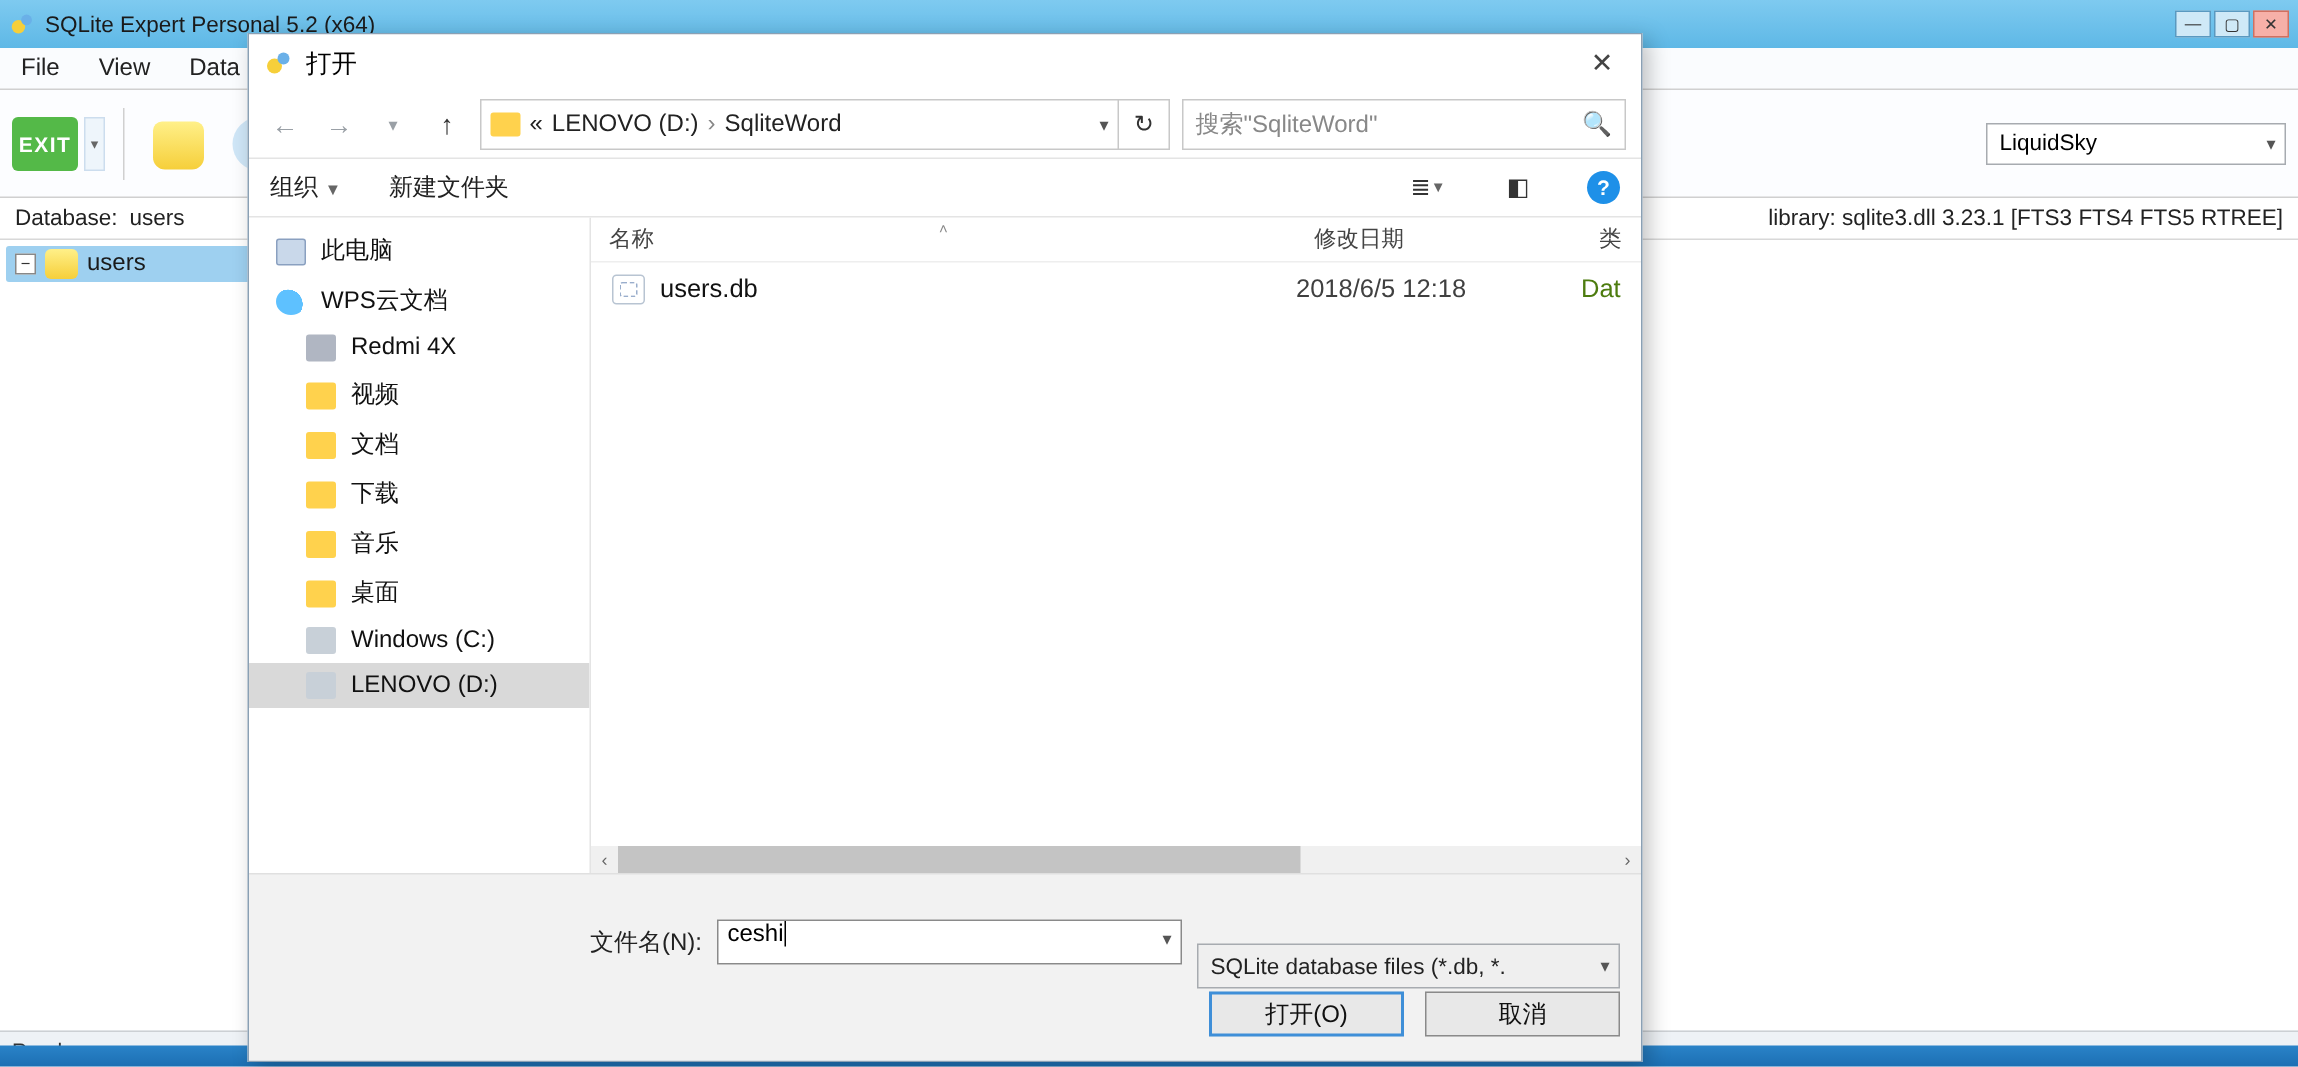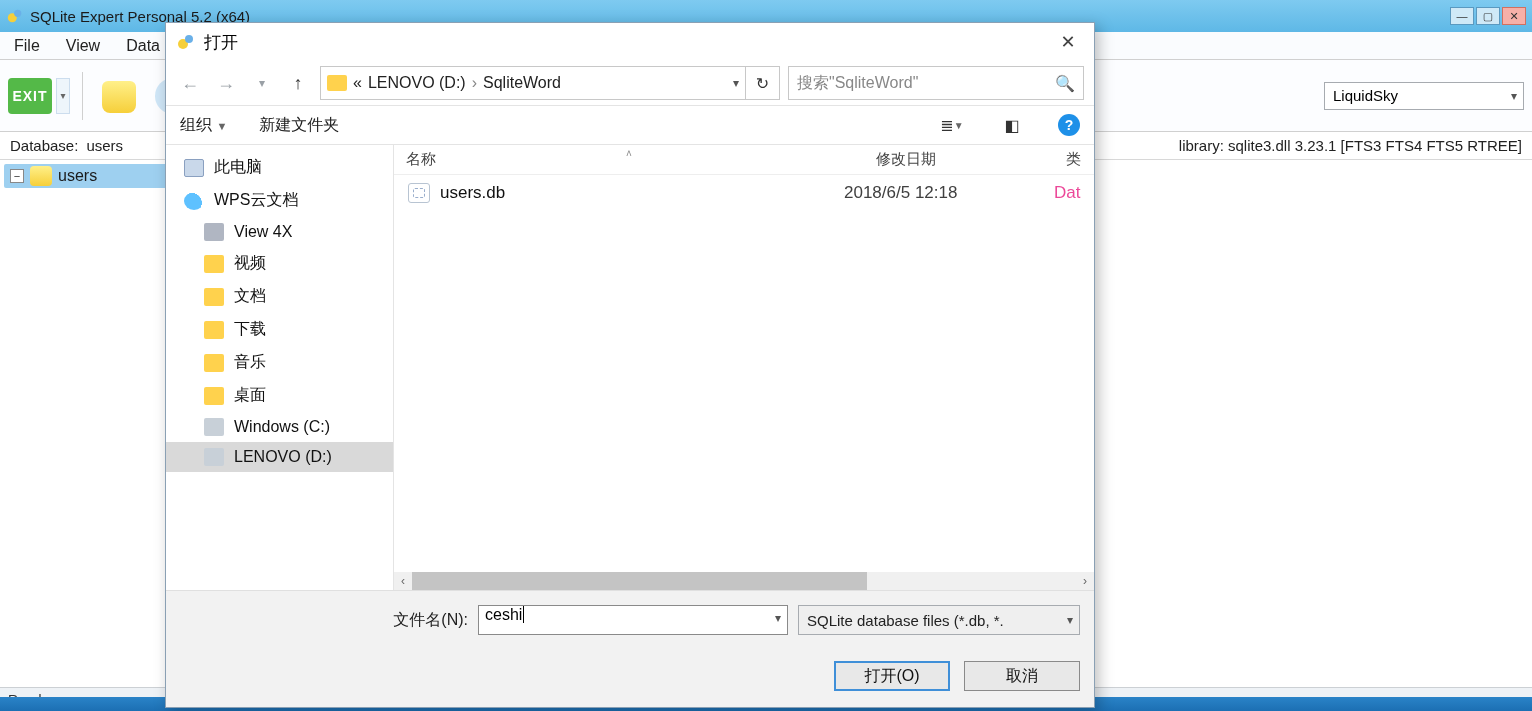--- a/index.html
+++ b/index.html
@@ -86,34 +86,34 @@
 .fh-col { padding:0 12px; position:relative; }
 .fh-name { flex:1; }
 .fh-date { width:190px; }
 .fh-type { width:40px; }
 .fh-name .sort { position:absolute; left:50%; top:-2px; transform:translateX(-50%); font-size:10px; color:#888; }
 .file-row { height:36px; display:flex; align-items:center; font-size:17px; color:#111; }
 .file-row .ico { width:22px; height:20px; border:1px solid #b8c4d2; background:#fff; margin:0 10px 0 14px; border-radius:3px; position:relative; }
 .file-row .ico::after { content:""; position:absolute; inset:4px; border:1px dashed #9aaecc; border-radius:2px; }
 .file-row .name { flex:1; }
 .file-row .date { width:190px; color:#404040; }
-.file-row .type { width:40px; color:#ec4899;margin-left:20px; }
+.file-row .type { width:40px; color:#4d7c0f; }
 .hscroll { height:18px; background:#f0f0f0; display:flex; align-items:center; }
 .hscroll .thumb { height:100%; background:#c4c4c4; }
 .hscroll .arrow { width:18px; text-align:center; color:#666; font-size:12px; }
 
-.dlg-bottom { background:#f2f2f2; padding:14px 14px 16px; display:flex; flex-direction:column; gap:26px; border-top:1px solid #e0e0e0;justify-content:flex-end; }
+.dlg-bottom { background:#f2f2f2; padding:14px 14px 16px; display:flex; flex-direction:column; gap:2px; border-top:1px solid #e0e0e0;justify-content:flex-end; }
 .fn-row { display:flex; align-items:center; gap:10px; justify-content:flex-end; }
 .fn-label { font-size:16px; color:#222; }
 .fn-input { width:310px; height:30px; border:1px solid #8a8a8a; background:#fff; padding:0 24px 0 6px; font-size:16px; color:#000; position:relative; }
 .fn-input::after { content:"▾"; position:absolute; right:6px; top:5px; font-size:12px; color:#555; }
-.type-select { width:282px; height:30px; border:1px solid #a7abb0; background:#efefef; display:flex; align-items:center; padding:0 22px 0 8px; font-size:15px; color:#222; position:relative; }
+.type-select { width:282px; height:30px; border:1px solid #a7abb0; background:#efefef; display:flex; align-items:center; padding:0 22px 0 8px; font-size:15px; color:#222; position:relative;margin-top:32px; }
 .type-select::after { content:"▾"; position:absolute; right:6px; font-size:12px; color:#555; }
 .btn-row { display:flex; justify-content:flex-end; gap:14px; }
-.dlg-btn { width:116px; height:30px; border:1px solid #8a8a8a; background:#e8e8e8; font-size:16px; color:#111; display:flex; align-items:center; justify-content:center; }
+.dlg-btn { width:130px; height:30px; border:1px solid #8a8a8a; background:#e8e8e8; font-size:16px; color:#111; display:flex; align-items:center; justify-content:center; }
 .dlg-btn.primary { border:2px solid #3f8fd8; background:#e8e8e8; }
 
 .app-icon svg { width:100%; height:100%; }
 </style>
 </head>
 <body>
 
 <div class="main-window">
   <div class="main-titlebar">
     <span class="app-icon">
@@ -238,21 +238,21 @@
         <div class="place-item">
           <span class="p-ico pc"></span>
           <span>此电脑</span>
         </div>
         <div class="place-item">
           <span class="p-ico cloud"></span>
           <span>WPS云文档</span>
         </div>
         <div class="place-item indent">
           <span class="p-ico phone"></span>
-          <span>View 4X</span>
+          <span>Redmi 4X</span>
         </div>
         <div class="place-item indent">
           <span class="p-ico folder"></span>
           <span>视频</span>
         </div>
         <div class="place-item indent">
           <span class="p-ico folder"></span>
           <span>文档</span>
         </div>
         <div class="place-item indent">

